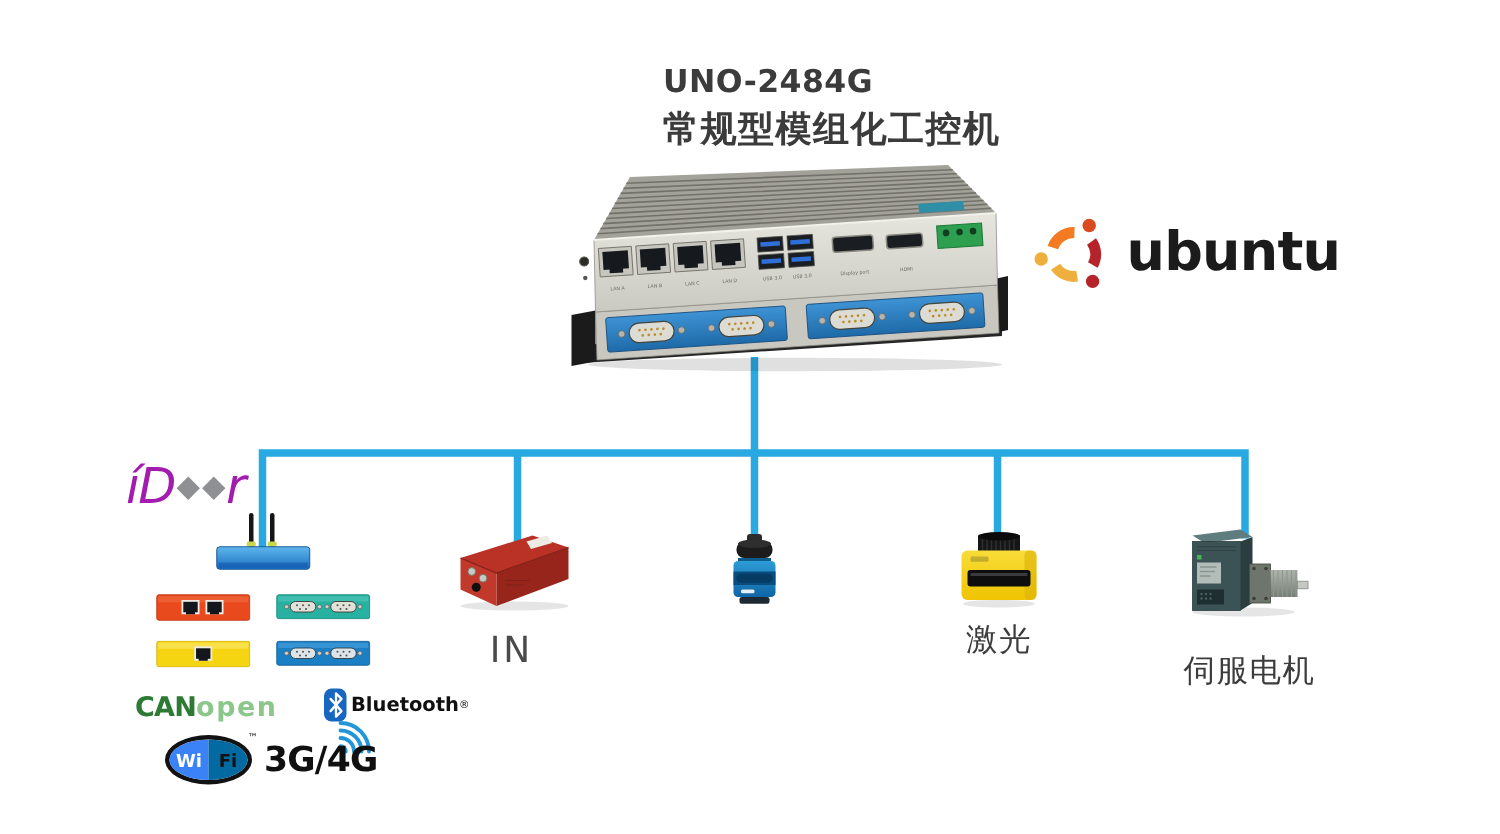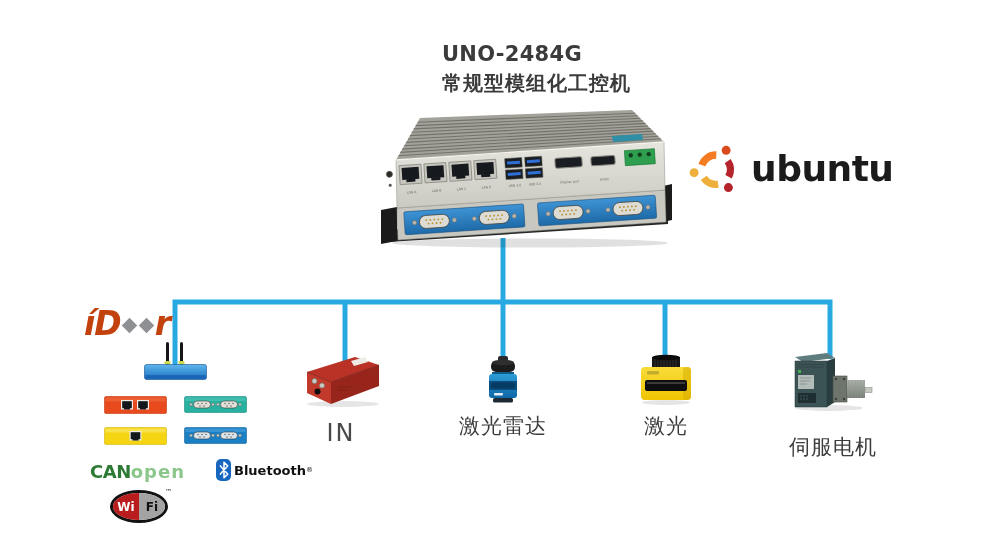--- a/index.html
+++ b/index.html
@@ -5,40 +5,40 @@
   html,body{margin:0;padding:0;background:#fff;}
   .stage{position:relative;width:1000px;height:556px;background:#ffffff;overflow:hidden;
          font-family:"DejaVu Sans","Liberation Sans",sans-serif;color:#3b3b3b;}
   .abs{position:absolute;}
   
   .wires{position:absolute;left:0;top:0;width:1000px;height:556px;}
   .wire{stroke:#29A9E2;stroke-width:5;fill:none;stroke-linejoin:miter;}
   
   .hdr{left:442px;top:42px;}
   .hdr .t{font-size:21px;font-weight:700;color:#3b3b3b;letter-spacing:.3px;}
-  .hdr .s{font-size:20px;font-weight:600;color:#3b3b3b;margin-top:4px;letter-spacing:1px;text-align:center;}
+  .hdr .s{font-size:24px;font-weight:600;color:#3b3b3b;margin-top:4px;letter-spacing:1px;text-align:center;}
   
   .ubuntu{left:688px;top:142px;display:flex;align-items:center;}
   .ubuntu .word{font-size:36px;font-weight:700;color:#1b1b1b;margin-left:9px;letter-spacing:-.5px;}
   
   .idoorlogo{left:84px;top:301px;height:44px;display:flex;align-items:center;}
-  .idoorlogo .tx{font-size:33px;font-weight:700;font-style:italic;color:#c2410c;letter-spacing:-1px;text-align:right;}
+  .idoorlogo .tx{font-size:33px;font-weight:400;font-style:italic;color:#a21caf;letter-spacing:-1px;text-align:right;}
   .dmd{display:inline-block;width:11px;height:11px;background:#8E9093;transform:rotate(45deg);margin:4px 3px 0 3px;}
   
   .canopen{left:90px;top:461px;white-space:nowrap;}
   .canopen .b{font-size:18px;font-weight:900;color:#2C7A33;letter-spacing:-.5px;}
   .canopen .l{font-size:18px;font-weight:700;color:#8BC78B;letter-spacing:1px;}
   .bt{left:177px;top:459px;display:flex;align-items:center;padding-left:39px;}
   .bt .ic{width:15px;height:22px;background:#1767C0;border-radius:5px;display:flex;align-items:center;justify-content:center;}
   .bt .lbl{font-size:13px;font-weight:800;color:#101010;margin-left:3px;}
   .bt .mk{font-size:7px;color:#101010;vertical-align:top;}
   .wifi{left:110px;top:490px;width:60px;height:29px;}
   .wifi .oval{width:52px;height:27px;border:3px solid #121212;border-radius:50%;overflow:hidden;display:flex;}
-  .wifi .wl{flex:1;background:#b91c1c;color:#fff;display:flex;align-items:center;justify-content:center;font-size:12px;font-weight:800;}
-  .wifi .wr{flex:1;background:#a3a3a3;color:#121212;display:flex;align-items:center;justify-content:center;font-size:12px;font-weight:800;}
+  .wifi .wl{flex:1;background:#3b82f6;color:#fff;display:flex;align-items:center;justify-content:center;font-size:12px;font-weight:800;}
+  .wifi .wr{flex:1;background:#0369a1;color:#121212;display:flex;align-items:center;justify-content:center;font-size:12px;font-weight:800;}
   .wifi .mk{position:absolute;right:-2px;top:-2px;font-size:7px;color:#121212;}
   .cell{left:176px;top:479px;width:80px;height:48px;}
   .cell .tx{position:absolute;left:0;top:15px;font-size:23px;font-weight:800;color:#101010;letter-spacing:-.5px;}
   .cell .arcs{position:absolute;left:47px;top:0;}
   
   .devlbl{position:absolute;text-align:center;font-size:21px;color:#3c3c3c;letter-spacing:1px;}
   .inlbl{font-size:24px;color:#4a4a4a;letter-spacing:2px;}
 </style>
 </head>
 <body>
@@ -334,20 +334,31 @@
     <span class="lbl">Bluetooth</span>
     <span class="mk">®</span>
   </div>
   <div class="abs wifi">
     <div class="oval">
       <span class="wl">Wi</span>
       <span class="wr">Fi</span>
     </div>
     <span class="mk">™</span>
   </div>
+  <div class="abs cell">
+    <svg class="arcs" width="26" height="26" viewBox="0 0 26 26">
+      <g stroke="#2196D9" stroke-width="2.6" fill="none" stroke-linecap="round">
+        <path d="M4 18.5 A3.5 3.5 0 0 1 7.5 22"></path>
+        <path d="M4 13 A9 9 0 0 1 13 22"></path>
+        <path d="M4 8 A14 14 0 0 1 18 22"></path>
+        <path d="M4 3 A19 19 0 0 1 23 22"></path>
+      </g>
+    </svg>
+    <span class="tx">3G/4G</span>
+  </div>
 
   <svg class="abs" style="left:295px;top:352px;" width="92" height="56" viewBox="0 0 92 56">
     <ellipse cx="48" cy="52" rx="36" ry="3" fill="rgba(0,0,0,0.1)"></ellipse>
     <polygon points="12,20 60,5 84,13 36,30" fill="#B93225"></polygon>
     <polygon points="36,30 84,13 84,34 36,52" fill="#97251C"></polygon>
     <polygon points="12,20 36,30 36,52 12,41" fill="#C0392B"></polygon>
     <path d="M12 20 L36 30 L84 13" stroke="#7E1F18" stroke-width="0.8" fill="none"></path>
     <polygon points="56,9 70,5 73,10 59,14" fill="#EDEBE4"></polygon>
     <circle cx="19.5" cy="29" r="2.6" fill="#C9C9C3" stroke="#6b6b65" stroke-width="0.6"></circle>
     <circle cx="27" cy="33.5" r="2.6" fill="#C9C9C3" stroke="#6b6b65" stroke-width="0.6"></circle>
@@ -366,21 +377,20 @@
     <rect x="15" y="0" width="10" height="6" rx="2" fill="#2B2B2B"></rect>
     <rect x="8" y="5" width="24" height="11" rx="5" fill="#1C1C1C"></rect>
     <ellipse cx="20" cy="6.5" rx="11" ry="2.8" fill="#2E2E2E"></ellipse>
     <rect x="9" y="16" width="22" height="3" fill="#0E5B8C"></rect>
     <rect x="6" y="18" width="28" height="24" rx="3" fill="url(#lidG)"></rect>
     <rect x="6" y="25" width="28" height="9" fill="#0A4C7C"></rect>
     <rect x="8" y="26.5" width="24" height="6" rx="3" fill="#063C63"></rect>
     <rect x="11" y="37" width="9" height="2.5" rx="1" fill="#E8EFF4"></rect>
     <rect x="10" y="42" width="20" height="4.5" rx="1.5" fill="#1E2A33"></rect>
   </svg>
-  <div class="devlbl" style="left:453px;top:412px;width:100px;">激光雷达</div>
 
   <svg class="abs" style="left:634px;top:354px;" width="64" height="52" viewBox="0 0 64 52">
     <defs>
       <linearGradient id="lasG" x1="0" y1="0" x2="0" y2="1">
         <stop offset="0" stop-color="#F8DC38"></stop>
           <stop offset="1" stop-color="#EFC402"></stop>
       </linearGradient>
     </defs>
     <ellipse cx="32" cy="48.5" rx="24" ry="2.5" fill="rgba(0,0,0,0.1)"></ellipse>
     <rect x="18" y="3" width="28" height="11" fill="#161616"></rect>

